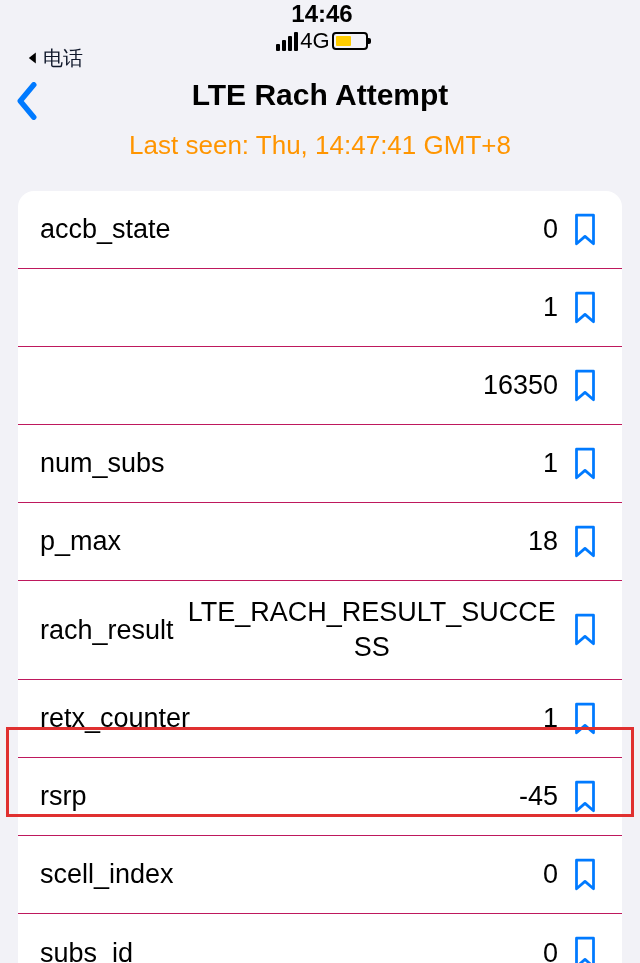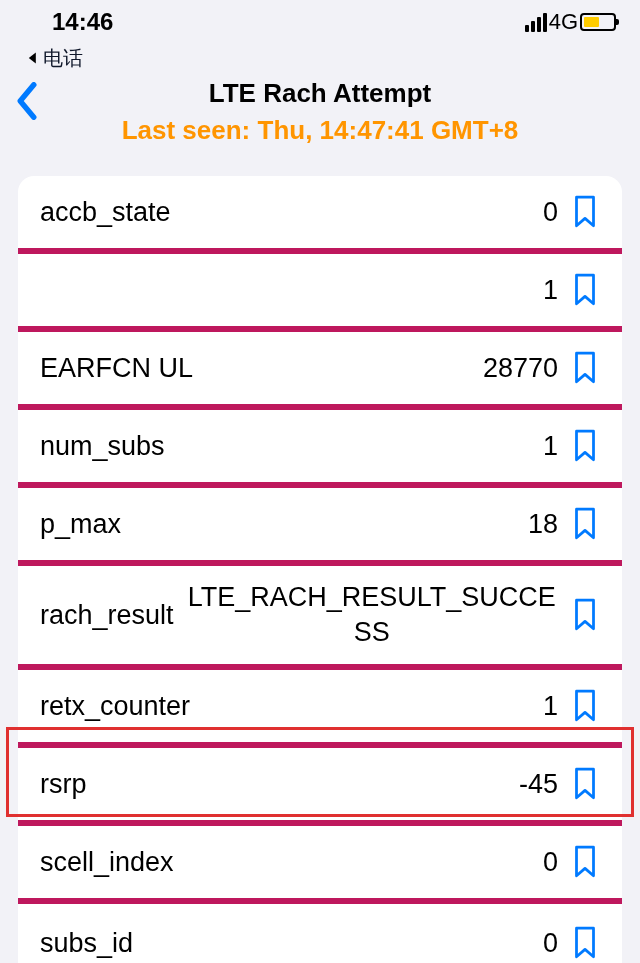--- a/index.html
+++ b/index.html
@@ -14,24 +14,25 @@
       background: #f2f2f7;
       font-family: -apple-system, "SF Pro Text", "Helvetica Neue", Arial, sans-serif;
       overflow: hidden;
       position: relative;
     }
     .status-bar {
       height: 44px;
       display: flex;
       align-items: center;
       justify-content: space-between;
-      padding: 0 24px 0 52px;
+      padding: 0 24px 0 28px;
       font-size: 24px;
       font-weight: 600;
       color: #000;
+      flex-direction: column;
     }
     .status-right {
       display: flex;
       align-items: center;
       gap: 2px;
     }
     .signal-bars {
       display: flex;
       align-items: flex-end;
       gap: 2px;
@@ -96,42 +97,42 @@
     .back-chevron {
       position: absolute;
       left: 14px;
       top: 10px;
     }
     .back-chevron svg {
       width: 26px;
       height: 38px;
     }
     .page-title {
-      font-size: 26px;
+      font-size: 30px;
       font-weight: 700;
       color: #000;
     }
     .page-subtitle {
       font-size: 26px;
-      font-weight: 700;
+      font-weight: 400;
       color: #ff9500;
-      margin-top: 6px;
+      margin-top: 18px;
     }
     .table-card {
       margin: 12px 18px 0;
       background: #fff;
       border-radius: 16px;
       overflow: hidden;
     }
     .row {
       display: flex;
       align-items: center;
       min-height: 78px;
       padding: 14px 22px;
-      border-bottom: 6px solid #be185d;
+      border-bottom: 1px solid #be185d;
       font-size: 27px;
       color: #000;
       gap: 12px;
       position: relative;
     }
     .row:last-child {
       border-bottom: none;
     }
     .row-label {
       flex: 0 0 auto;
@@ -217,22 +218,21 @@
     </div>
     <div class="row">
       <div class="row-value">1</div>
       <div class="bookmark">
         <svg viewBox="0 0 24 32">
           <path d="M4 2 H20 V29 L12 22 L4 29 Z" fill="none" stroke="#007aff" stroke-width="2.6" stroke-linejoin="round"></path>
         </svg>
       </div>
     </div>
     <div class="row">
-      <div class="row-label">EARFCN UL</div>
-      <div class="row-value">28770</div>
+      <div class="row-value">16350</div>
       <div class="bookmark">
         <svg viewBox="0 0 24 32">
           <path d="M4 2 H20 V29 L12 22 L4 29 Z" fill="none" stroke="#007aff" stroke-width="2.6" stroke-linejoin="round"></path>
         </svg>
       </div>
     </div>
     <div class="row">
       <div class="row-label">num_subs</div>
       <div class="row-value">1</div>
       <div class="bookmark">

